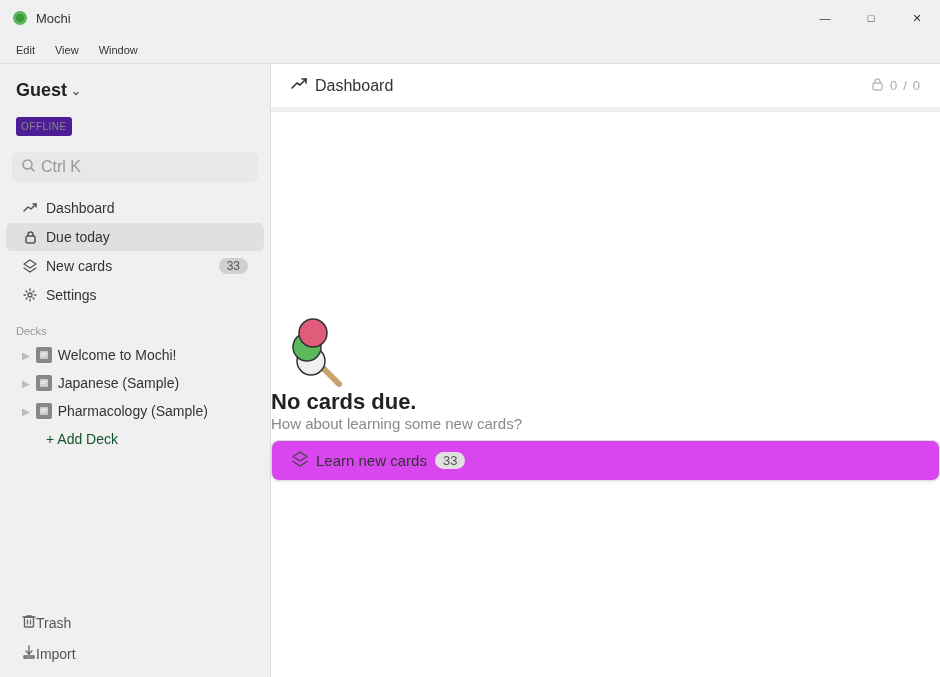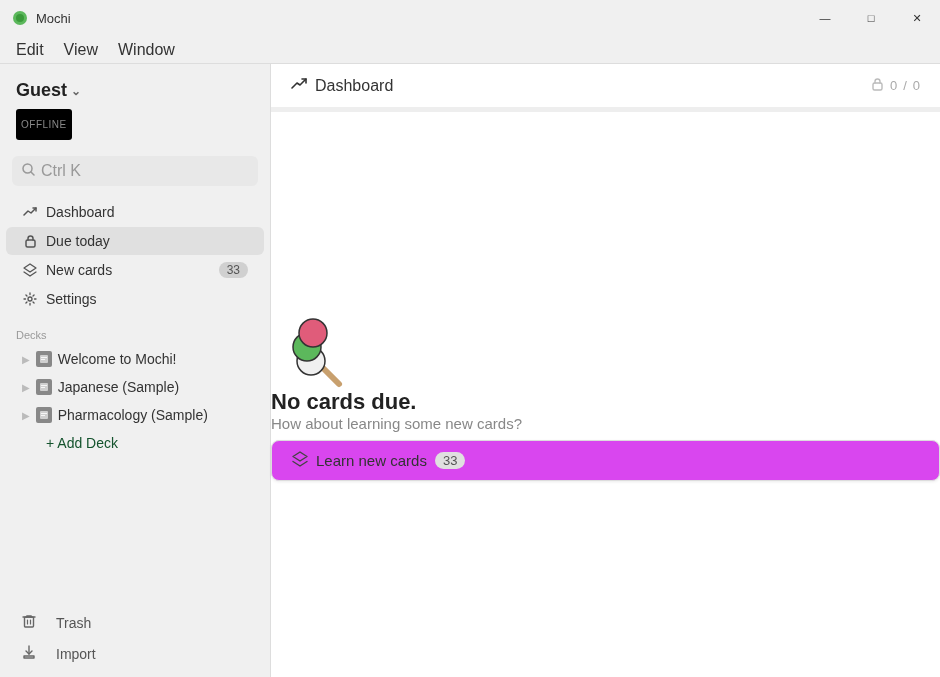--- a/index.html
+++ b/index.html
@@ -59,21 +59,21 @@
       display: flex;
       height: 28px;
       background: #f0f0f0;
       align-items: center;
       padding: 0 8px;
       gap: 4px;
       border-bottom: 1px solid #ddd;
     }
     .menu-item {
       padding: 4px 8px;
-      font-size: 16px;
+      font-size: 11px;
       color: #333;
       cursor: pointer;
       border-radius: 3px;
     }
 
     
     .app-body {
       display: flex;
       flex: 1;
       overflow: hidden;
@@ -102,24 +102,24 @@
       gap: 4px;
     }
     .sidebar-user-name .chevron {
       font-size: 12px;
       color: #666;
     }
     .sidebar-offline-badge {
       display: inline-block;
       font-size: 10px;
       color: #888;
-      background: #000000;
+      background: #4c1d95;
       border-radius: 3px;
-      padding: 10px 5px;
-      margin-top: 8px;
+      padding: 4px 5px;
+      margin-top: 16px;
       letter-spacing: 0.5px;
     }
 
     .sidebar-search {
       margin: 0 12px 12px 12px;
       display: flex;
       align-items: center;
       background: #e8e8e8;
       border-radius: 6px;
       padding: 6px 10px;
@@ -229,21 +229,21 @@
       flex-direction: column;
       gap: 1px;
     }
     .sidebar-bottom-item {
       display: flex;
       align-items: center;
       padding: 6px 16px;
       cursor: pointer;
       border-radius: 6px;
       margin: 0 6px;
-      gap: 20px;
+      gap: 0;
       color: #555;
       font-size: 14px;
     }
 
     
     .main-content {
       flex: 1;
       background: #fff;
       display: flex;
       flex-direction: column;

